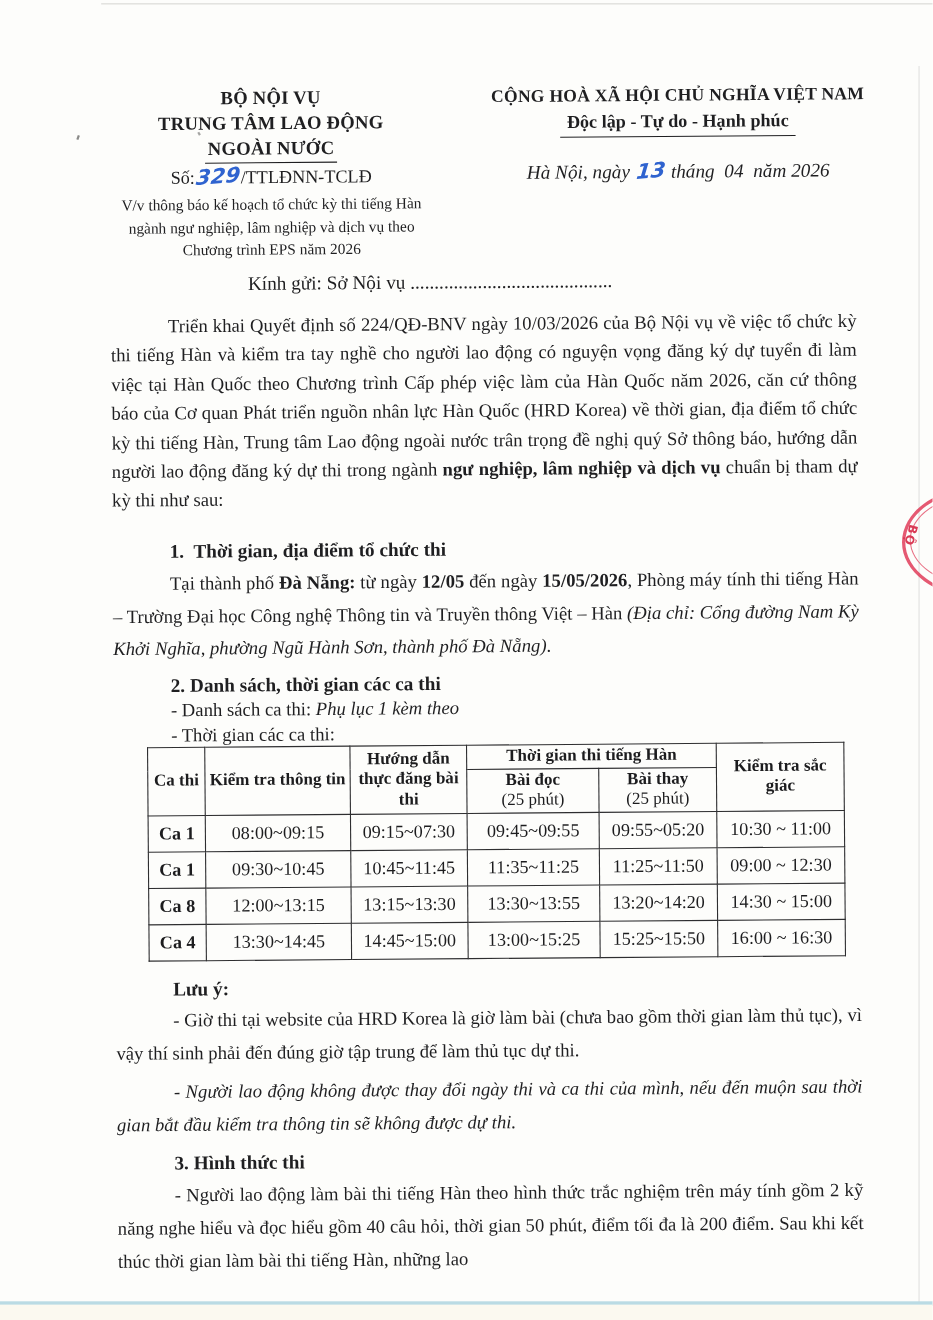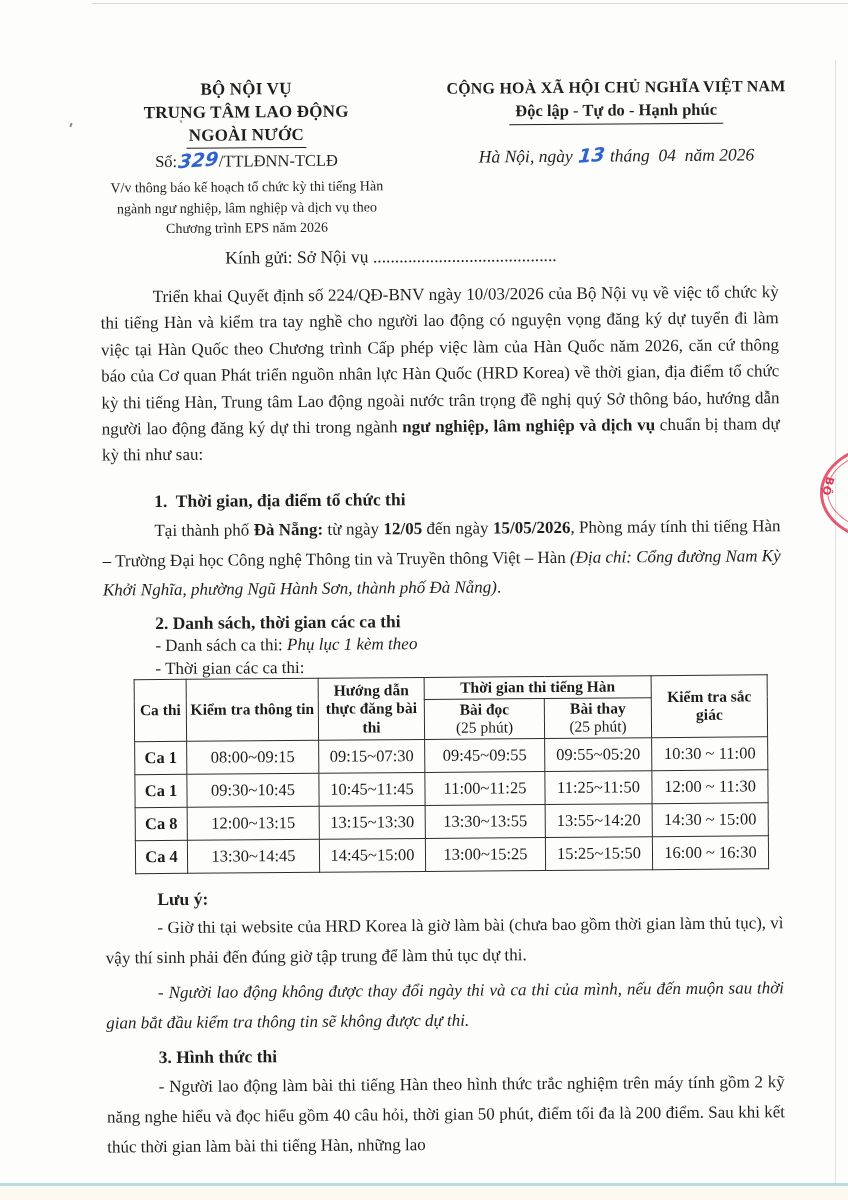--- a/index.html
+++ b/index.html
@@ -124,30 +124,30 @@
           <td>08:00~09:15</td>
           <td>09:15~07:30</td>
           <td>09:45~09:55</td>
           <td>09:55~05:20</td>
           <td>10:30 ~ 11:00</td>
         </tr>
         <tr>
           <td class="ca">Ca 1</td>
           <td>09:30~10:45</td>
           <td>10:45~11:45</td>
-          <td>11:00~11:25</td>
+          <td>11:35~11:25</td>
           <td>11:25~11:50</td>
-          <td>12:00 ~ 11:30</td>
+          <td>09:00 ~ 12:30</td>
         </tr>
         <tr>
           <td class="ca">Ca 8</td>
           <td>12:00~13:15</td>
           <td>13:15~13:30</td>
           <td>13:30~13:55</td>
-          <td>13:55~14:20</td>
+          <td>13:20~14:20</td>
           <td>14:30 ~ 15:00</td>
         </tr>
         <tr>
           <td class="ca">Ca 4</td>
           <td>13:30~14:45</td>
           <td>14:45~15:00</td>
           <td>13:00~15:25</td>
           <td>15:25~15:50</td>
           <td>16:00 ~ 16:30</td>
         </tr>

